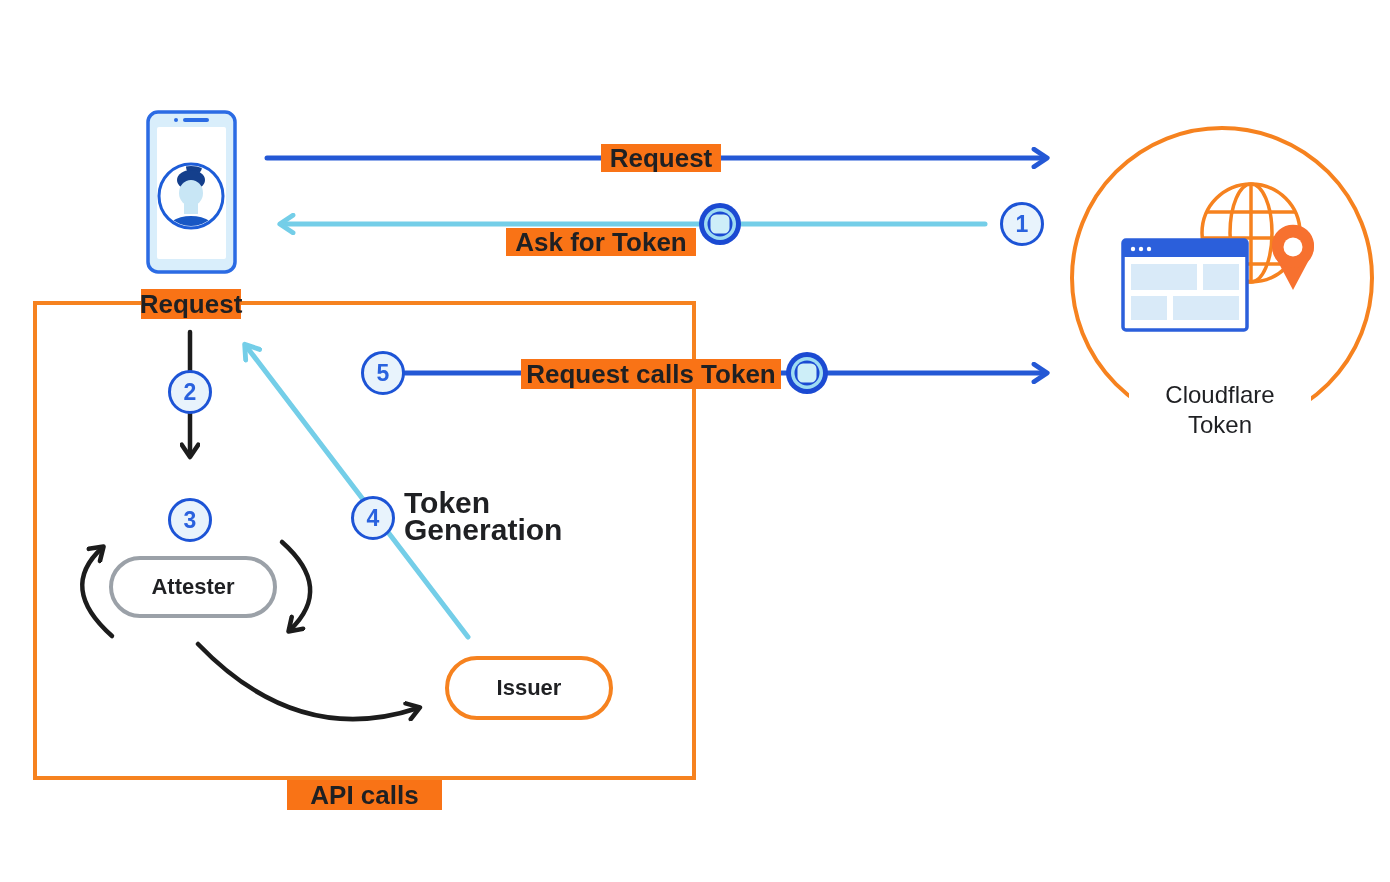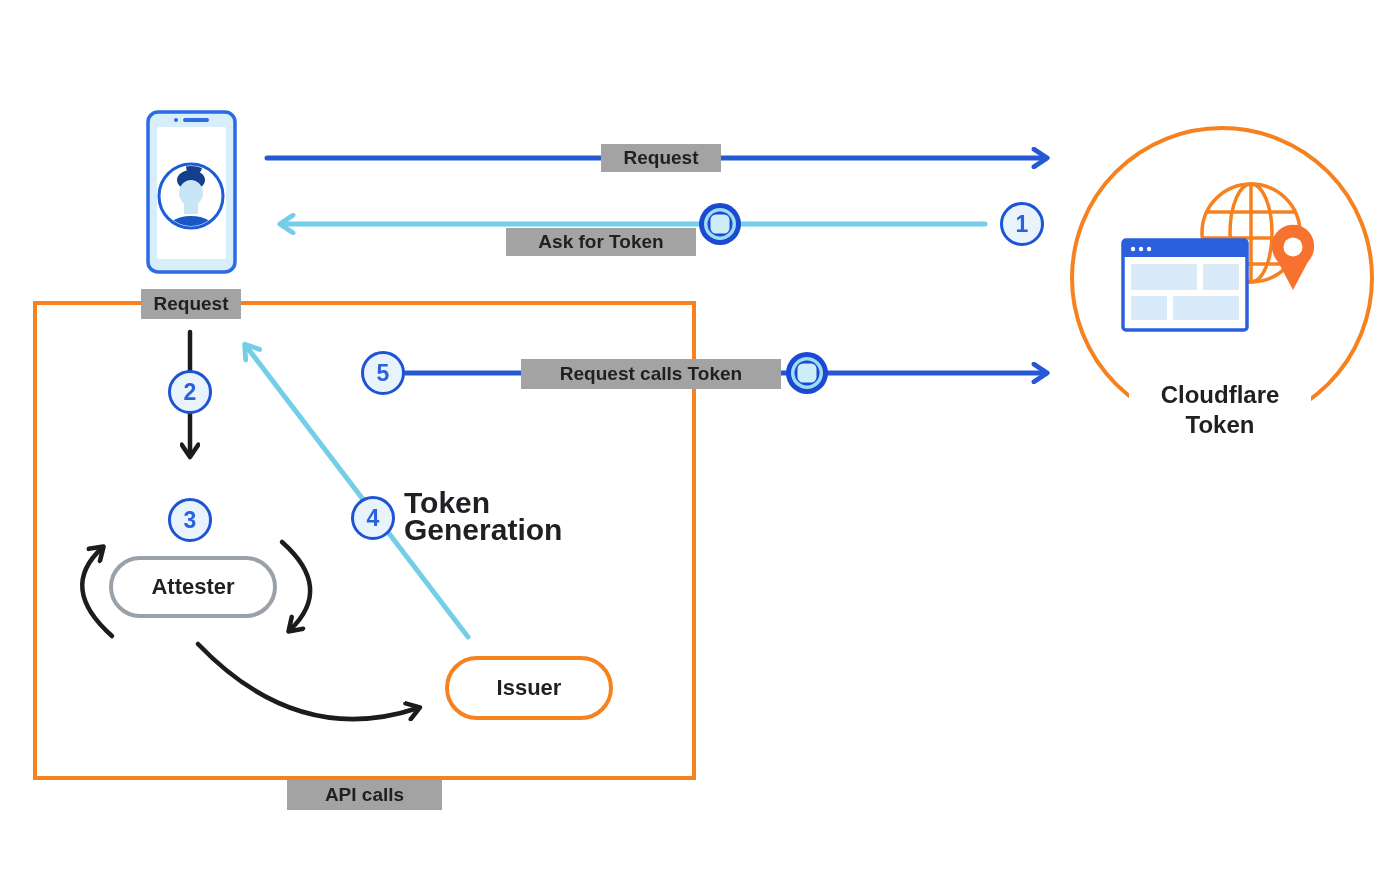--- a/index.html
+++ b/index.html
@@ -16,31 +16,31 @@
          font-family:"Liberation Sans",sans-serif;color:var(--text);}
   #shapes{position:absolute;left:0;top:0;width:1390px;height:882px;}
   .ln-blue{stroke:var(--dark-blue);stroke-width:5;fill:none;stroke-linecap:round;}
   .ln-lblue{stroke:var(--light-blue);stroke-width:5;fill:none;stroke-linecap:round;}
   .ln-black{stroke:var(--black);stroke-width:4.5;fill:none;stroke-linecap:round;}
   .box-orange{stroke:var(--orange);stroke-width:4;fill:none;}
   .mk-blue{stroke:var(--dark-blue);fill:none;stroke-width:2.2;stroke-linecap:round;stroke-linejoin:round;}
   .mk-lblue{stroke:var(--light-blue);fill:none;stroke-width:2.2;stroke-linecap:round;stroke-linejoin:round;}
   .mk-black{stroke:var(--black);fill:none;stroke-width:2.2;stroke-linecap:round;stroke-linejoin:round;}
   .globe{stroke:var(--orange);stroke-width:3.5;fill:none;}
-  .lbl{position:absolute;font-weight:bold;font-size:19px;line-height:28px;text-align:center;
-       background:#a3a3a3;display:flex;align-items:center;justify-content:center;}
+  .lbl{position:absolute;font-weight:bold;font-size:26px;line-height:28px;text-align:center;
+       background:#f97316;display:flex;align-items:center;justify-content:center;}
   .badge{position:absolute;width:44px;height:44px;border-radius:50%;box-sizing:border-box;
          border:3.5px solid var(--badge-border);background:var(--badge-fill);color:var(--badge-number);
          font-weight:bold;font-size:23px;display:flex;align-items:center;justify-content:center;}
   .pill{position:absolute;box-sizing:border-box;background:#fff;border-radius:32px;
         display:flex;align-items:center;justify-content:center;font-weight:bold;font-size:22px;}
   .pill.attester{border:4px solid var(--gray-border);}
   .pill.issuer{border:4px solid var(--orange);}
   .origin-lbl{position:absolute;left:1129px;top:380px;width:182px;height:64px;background:#fff;
-              font-weight:bold;font-size:24px;line-height:30px;text-align:center;}
+              font-weight:normal;font-size:24px;line-height:30px;text-align:center;}
   .tokgen{position:absolute;left:404px;top:489px;width:140px;font-weight:bold;font-size:30px;
           line-height:27px;text-align:left;}
 </style>
 </head>
 <body>
 
 <div id="stage">
 
   <svg id="shapes" viewBox="0 0 1390 882">
     <defs>

